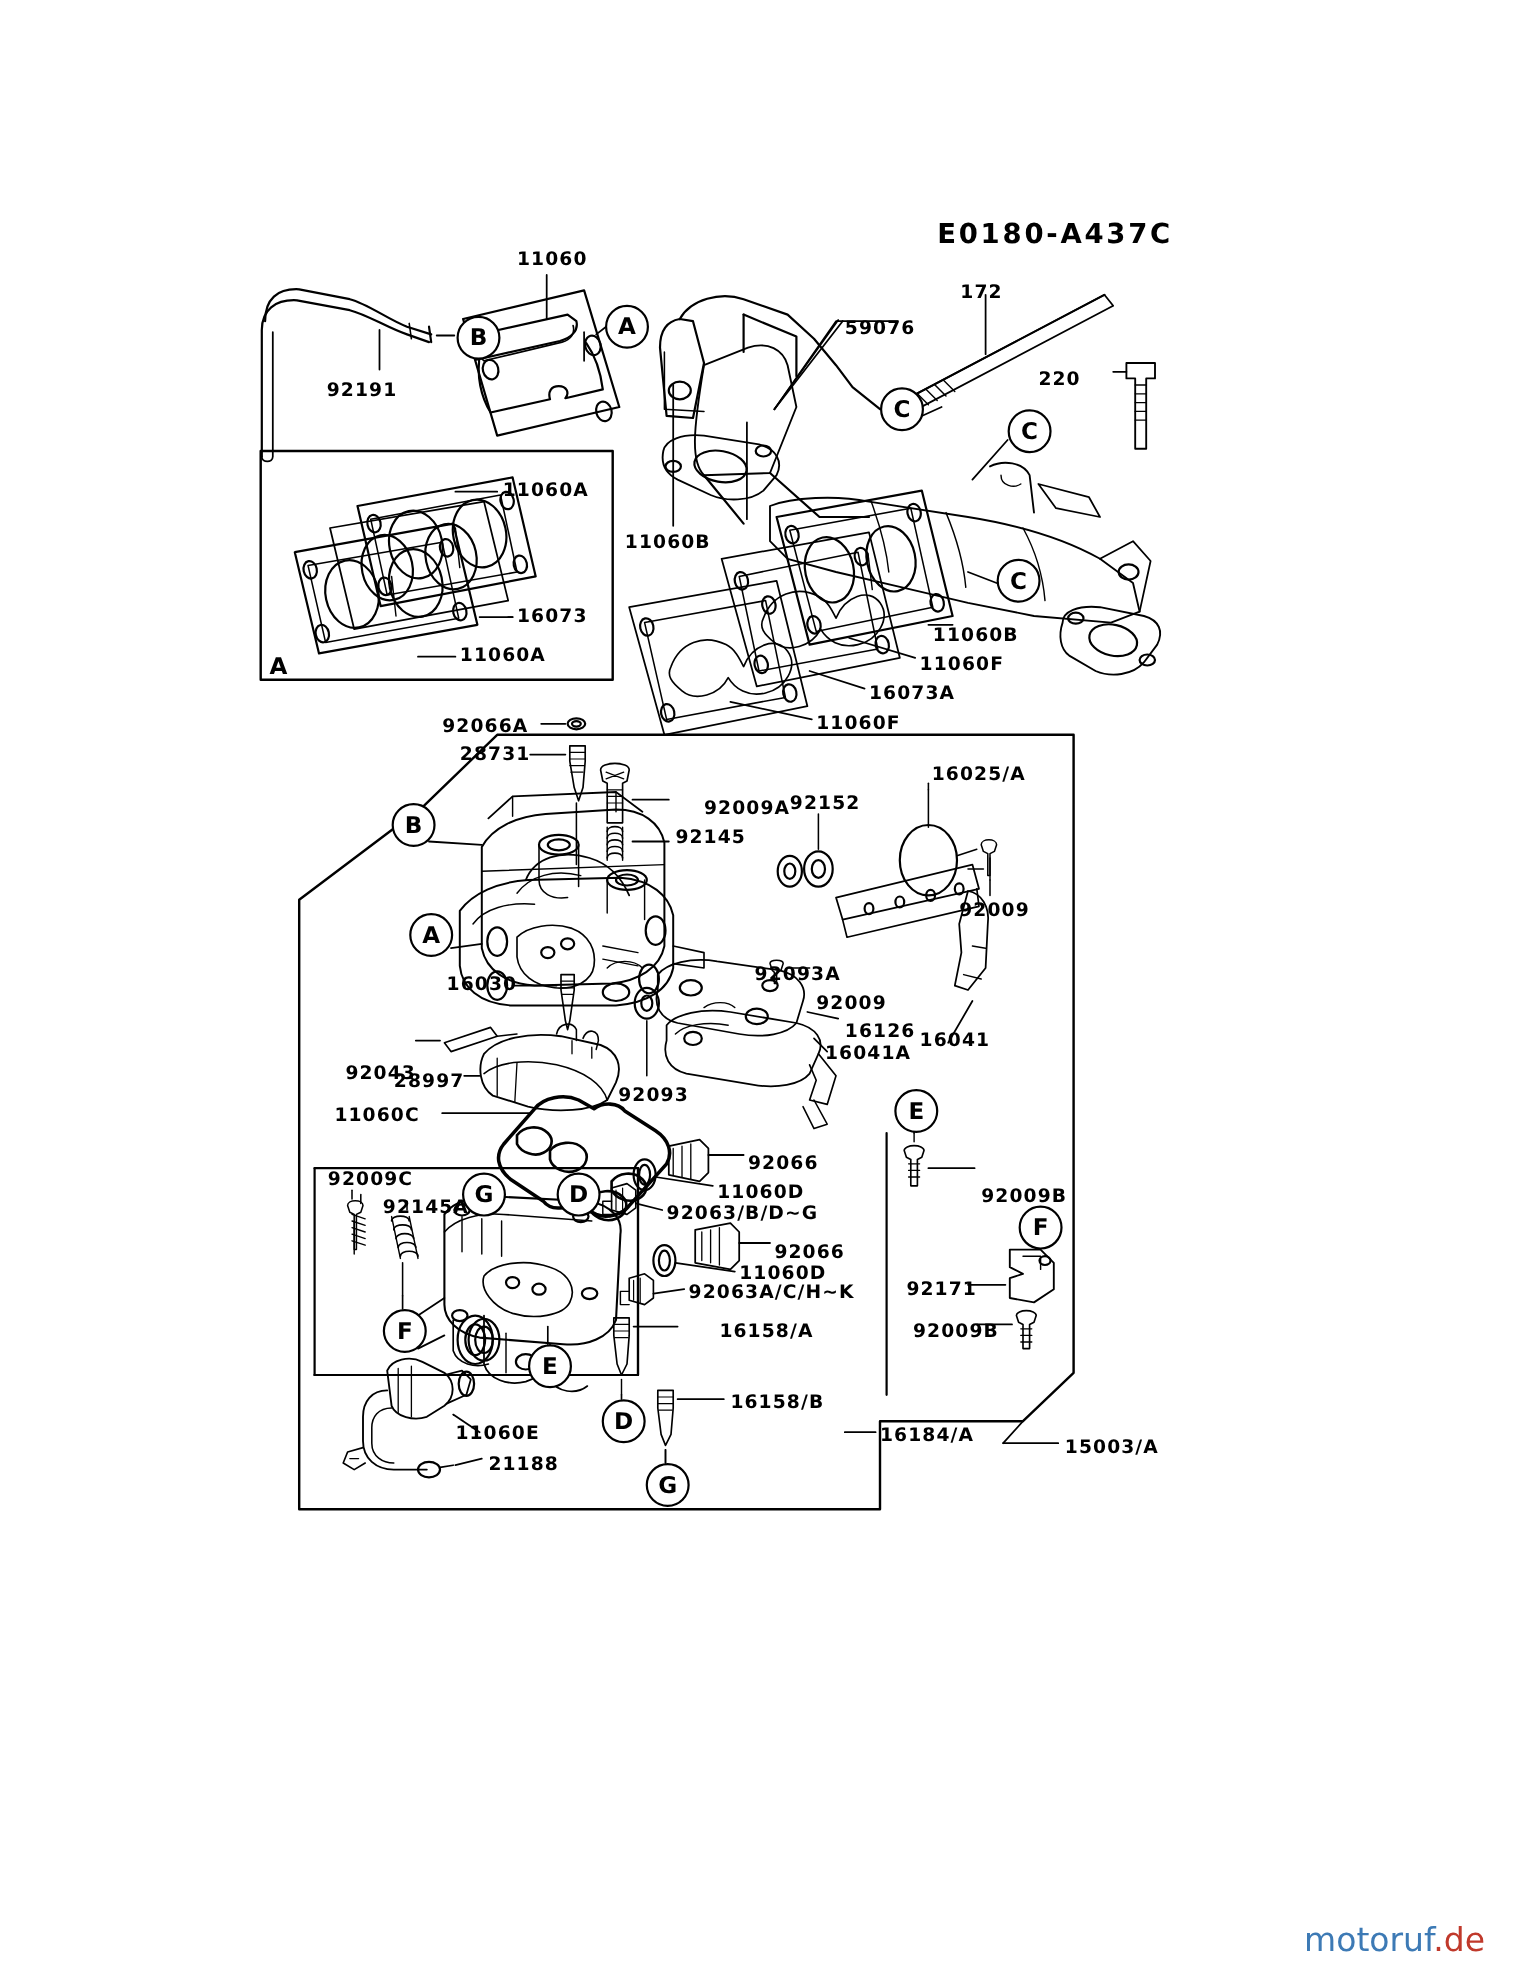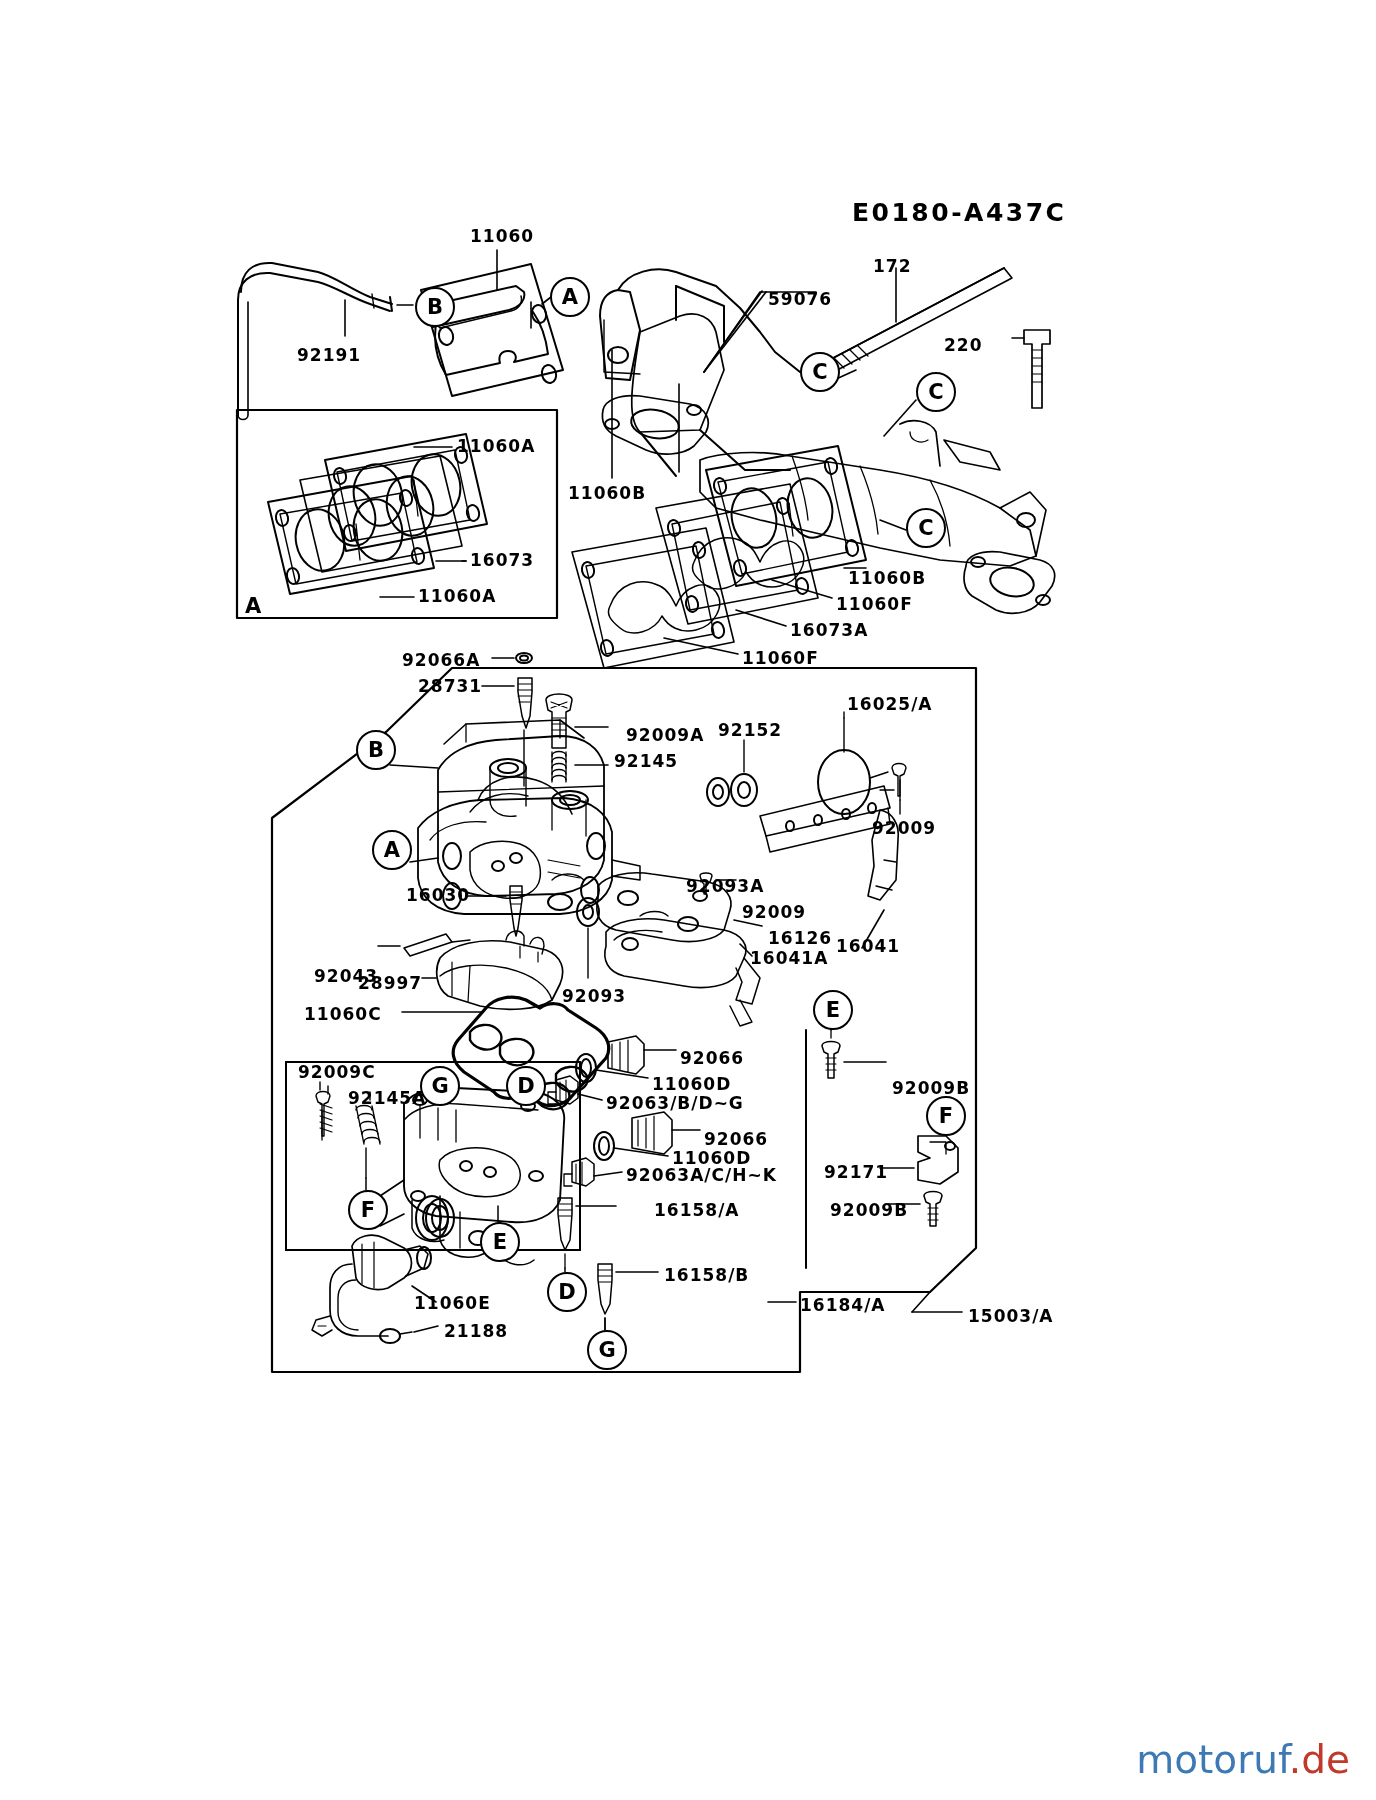--- a/index.html
+++ b/index.html
@@ -7,21 +7,21 @@
   #page{position:relative;width:1376px;height:1800px;background:#fff;overflow:hidden;}
   .lbl{position:absolute;font-family:"DejaVu Sans",sans-serif;font-weight:700;color:#000;
        white-space:nowrap;letter-spacing:1px;font-size:17px;line-height:1;}
   .title{position:absolute;font-family:"DejaVu Sans",sans-serif;font-weight:700;color:#000;
          white-space:nowrap;letter-spacing:2.5px;font-size:25px;}
   .bub{position:absolute;width:36px;height:36px;border:2.2px solid #000;border-radius:50%;
        display:flex;align-items:center;justify-content:center;font-weight:700;font-size:21px;
        background:#fff;font-family:"DejaVu Sans",sans-serif;}
   .boxlet{position:absolute;font-weight:700;font-size:21px;font-family:"DejaVu Sans",sans-serif;}
   svg.art{position:absolute;left:0;top:0;width:1376px;height:1800px;pointer-events:none;}
-  .wm{position:absolute;right:26px;bottom:18px;font-size:39px;font-family:"DejaVu Sans",sans-serif;
+  .wm{position:absolute;right:26px;bottom:18px;font-size:30px;font-family:"DejaVu Sans",sans-serif;
       letter-spacing:0px;color:#9aa3ad;font-weight:400;}
   .wm b{color:#3d7ab5;font-weight:400;}
   .wm i{font-style:normal;color:#c0392b;}
 </style>
 </head>
 <body>
 
 <div id="page">
 
   <svg class="art" viewBox="0 0 1376 1800" xmlns="http://www.w3.org/2000/svg">
@@ -476,21 +476,21 @@
       <div class="lbl" style="left: 457px; top: 438px;">11060A</div>
       <div class="lbl" style="left: 470px; top: 552px;">16073</div>
       <div class="lbl" style="left: 418px; top: 588px;">11060A</div>
       <div class="lbl" style="left: 568px; top: 485px;">11060B</div>
       <div class="lbl" style="left: 848px; top: 570px;">11060B</div>
       <div class="lbl" style="left: 836px; top: 596px;">11060F</div>
       <div class="lbl" style="left: 790px; top: 622px;">16073A</div>
       <div class="lbl" style="left: 742px; top: 650px;">11060F</div>
       <div class="lbl" style="left: 402px; top: 652px;">92066A</div>
       <div class="lbl" style="left: 418px; top: 678px;">28731</div>
-      <div class="lbl" style="left: 626px; top: 727px; text-align: right;">92009A</div>
+      <div class="lbl" style="left: 640px; top: 727px; text-align: right;">92009A</div>
       <div class="lbl" style="left: 614px; top: 753px;">92145</div>
       <div class="lbl" style="left: 718px; top: 722px;">92152</div>
       <div class="lbl" style="left: 810px; top: 696px; margin-left: 37px;">16025/A</div>
       <div class="lbl" style="left: 872px; top: 820px;">92009</div>
       <div class="lbl" style="left: 686px; top: 878px;">92093A</div>
       <div class="lbl" style="left: 742px; top: 904px;">92009</div>
       <div class="lbl" style="left: 768px; top: 930px;">16126</div>
       <div class="lbl" style="left: 406px; top: 887px;">16030</div>
       <div class="lbl" style="left: 314px; top: 968px;">92043</div>
       <div class="lbl" style="left: 358px; top: 975px;">28997</div>

